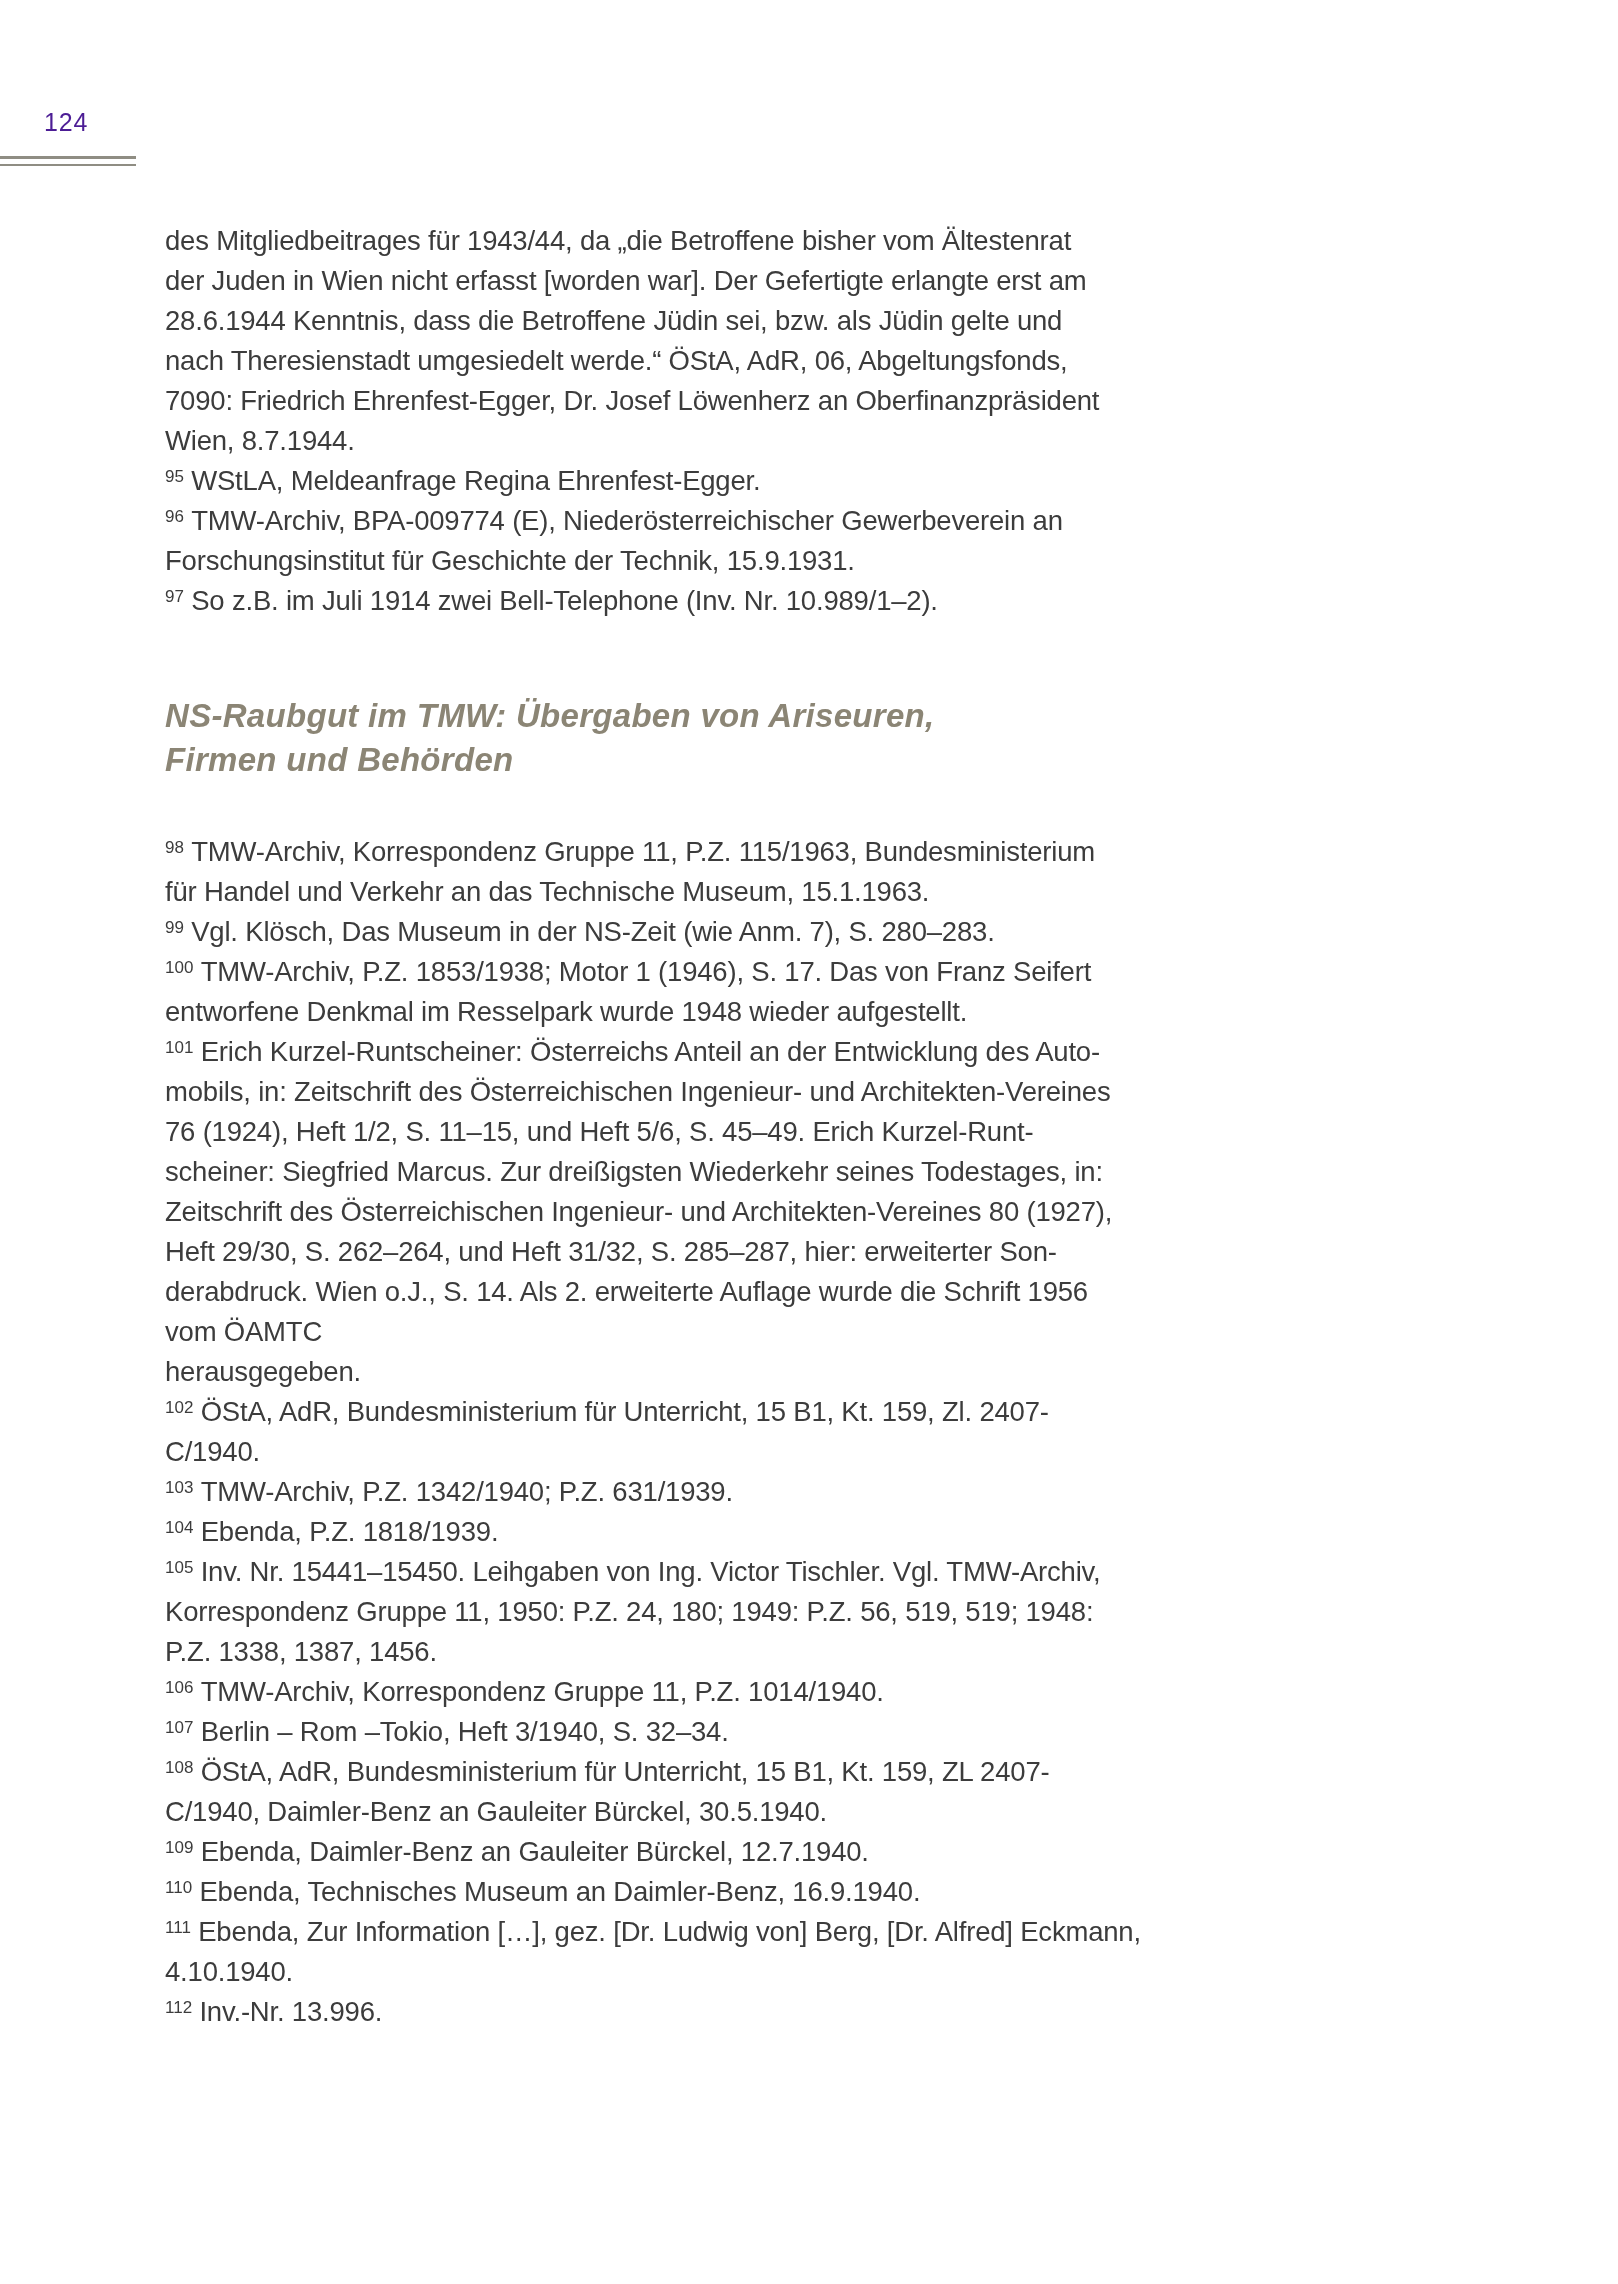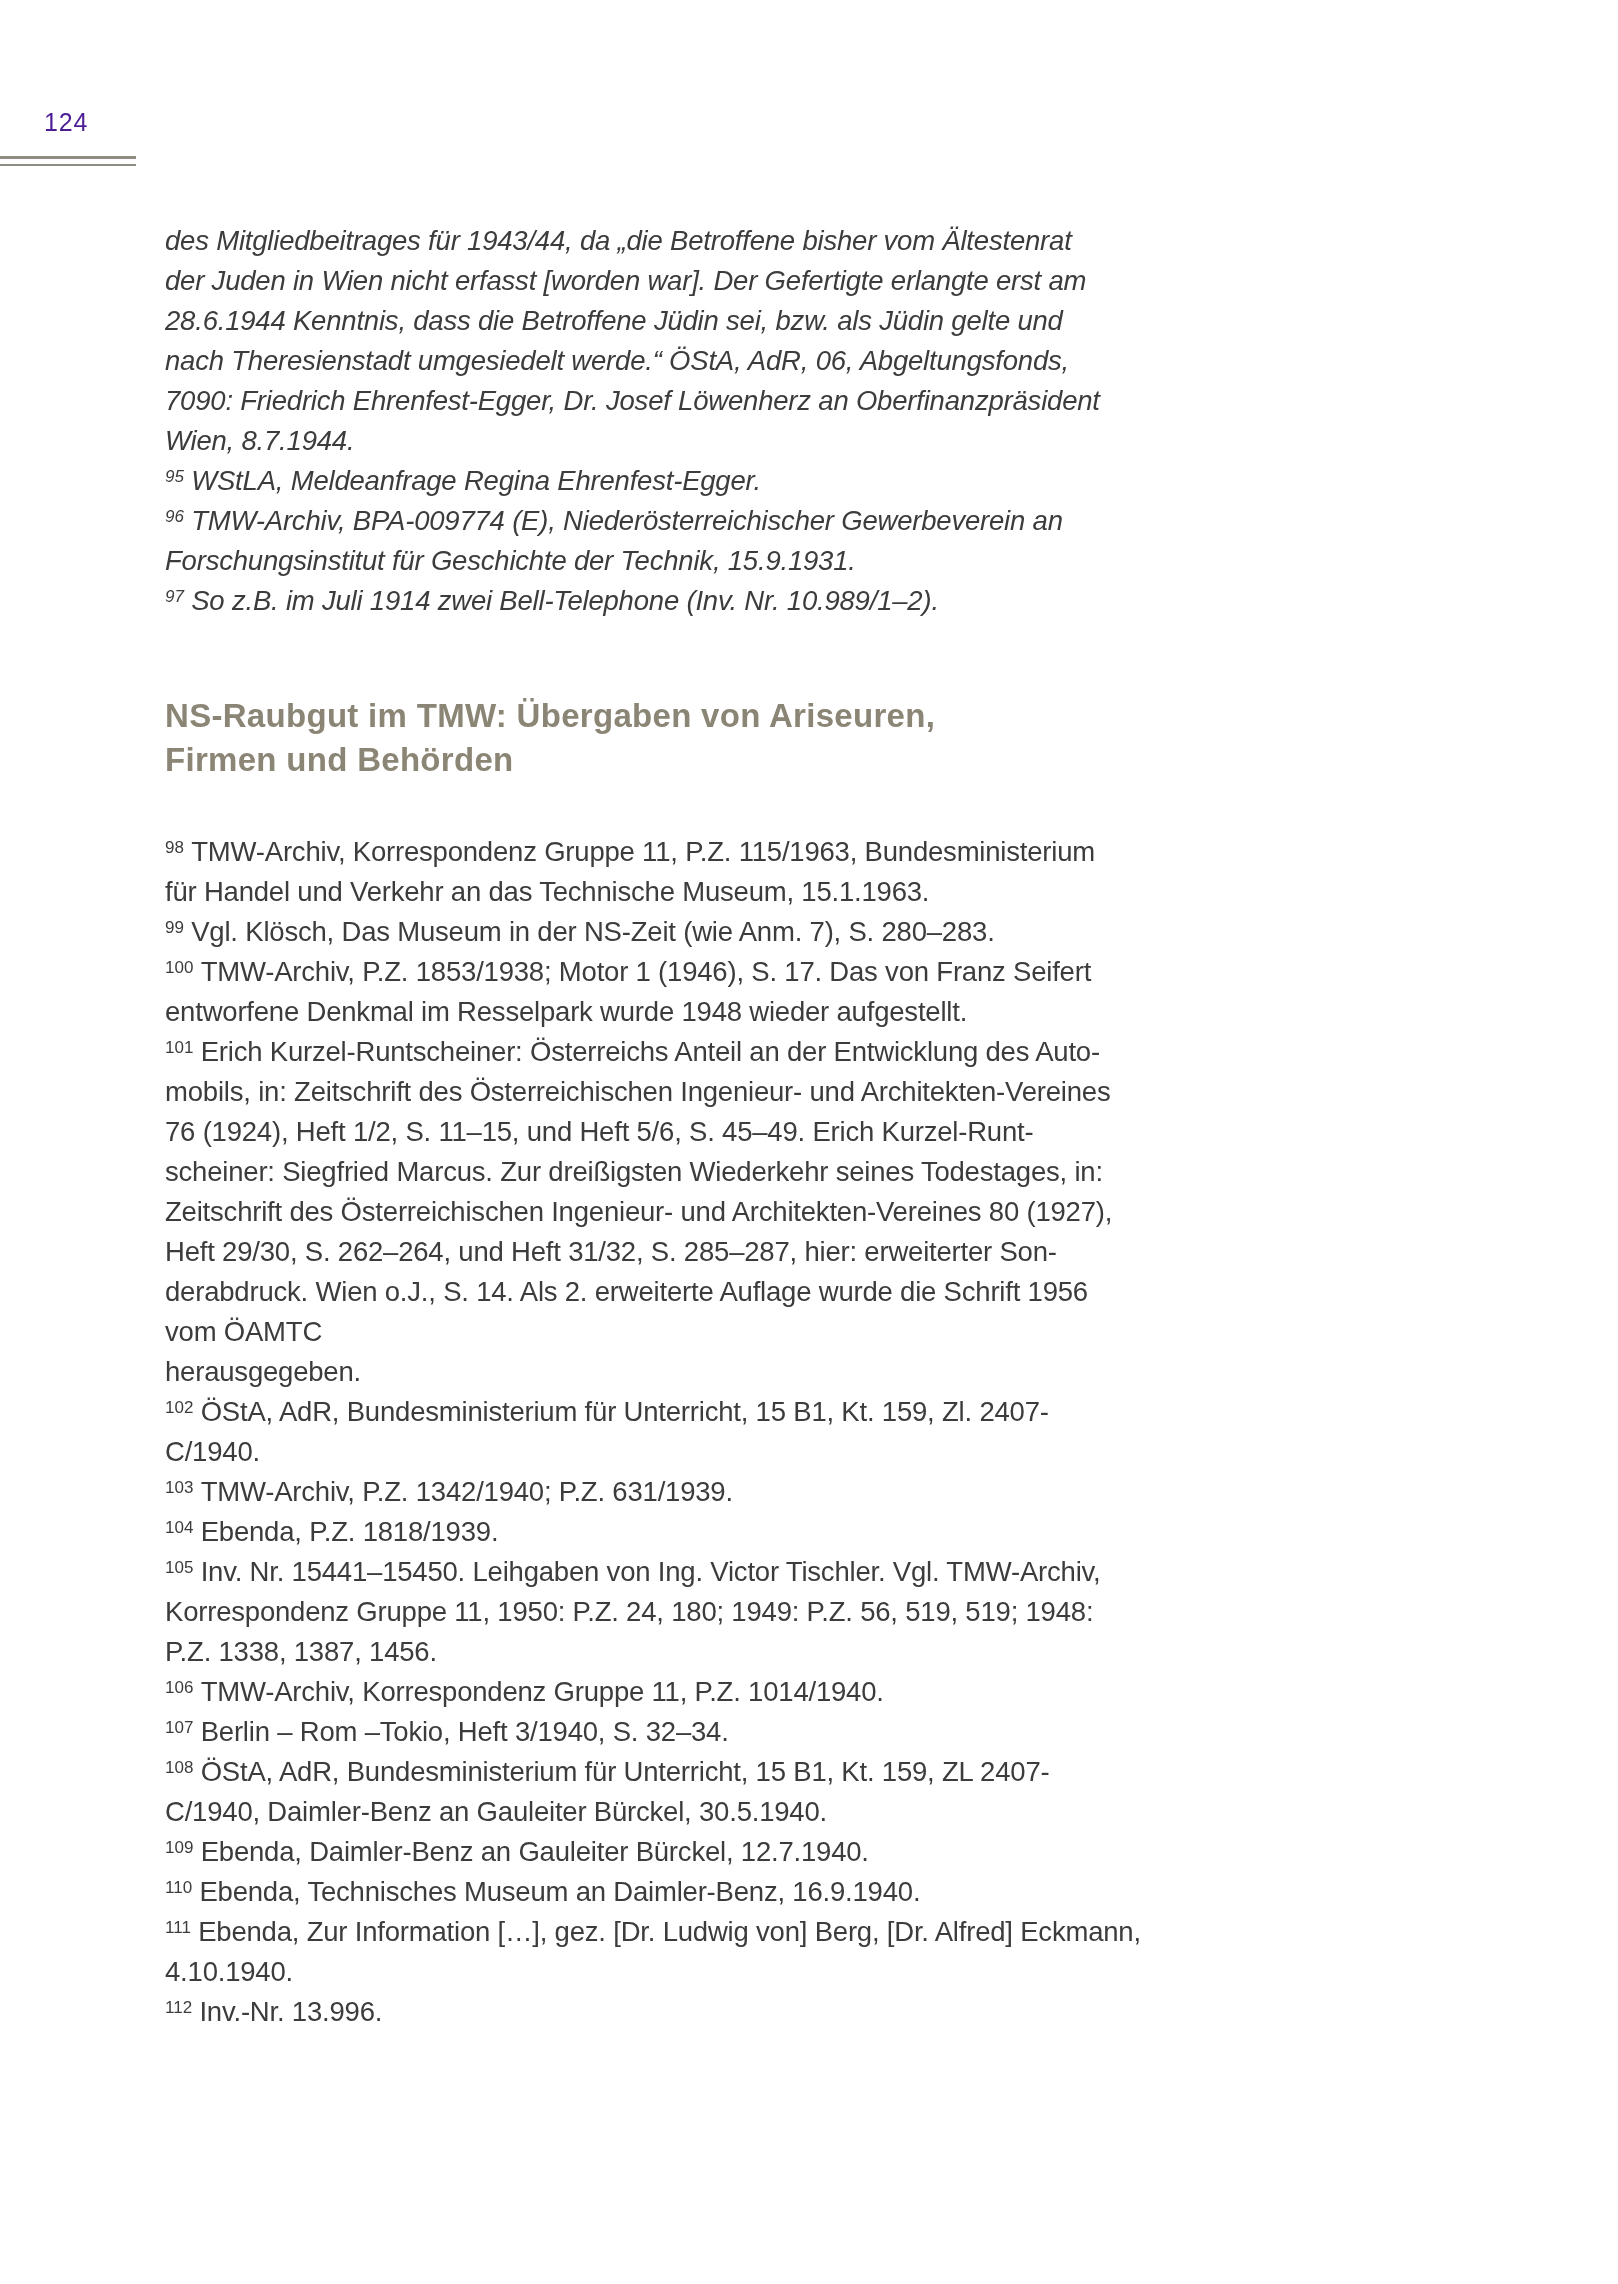--- a/index.html
+++ b/index.html
@@ -27,21 +27,21 @@
     height: 9.7px;
     box-sizing: border-box;
     border-top: 3.2px solid #8f8d83;
     border-bottom: 2.4px solid #8f8d83;
   }
   .text-col {
     position: absolute;
     left: 165px;
     width: 1133px;
   }
-  .sec-top   { top: 221px; font-style: italic; }
+  .sec-top   { top: 221px; }
   .sec-notes { top: 832px; }
   .line {
     height: 40px;
     line-height: 40px;
     font-size: 27.5px;
     letter-spacing: -0.2px;
     color: #3c3c3c;
     white-space: nowrap;
   }
   .line sup {
@@ -52,20 +52,21 @@
     vertical-align: baseline;
     margin-right: 7.3px;
     letter-spacing: 0;
     text-align: right;
   }
   .heading {
     position: absolute;
     left: 165px;
     top: 694px;
     width: 1133px;
+    font-style: italic;
   }
   .heading .hline {
     height: 44px;
     line-height: 44px;
     font-size: 33px;
     font-weight: bold;
     letter-spacing: 0.3px;
     color: #8b8575;
     white-space: nowrap;
   }

